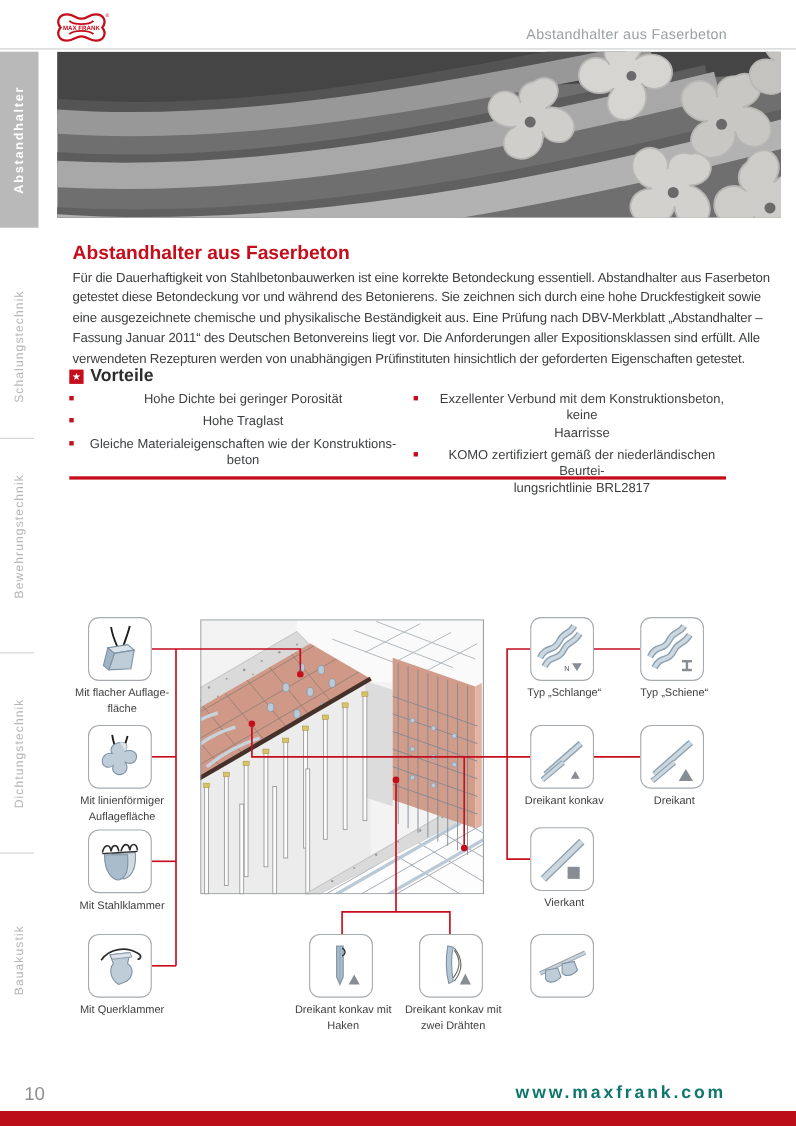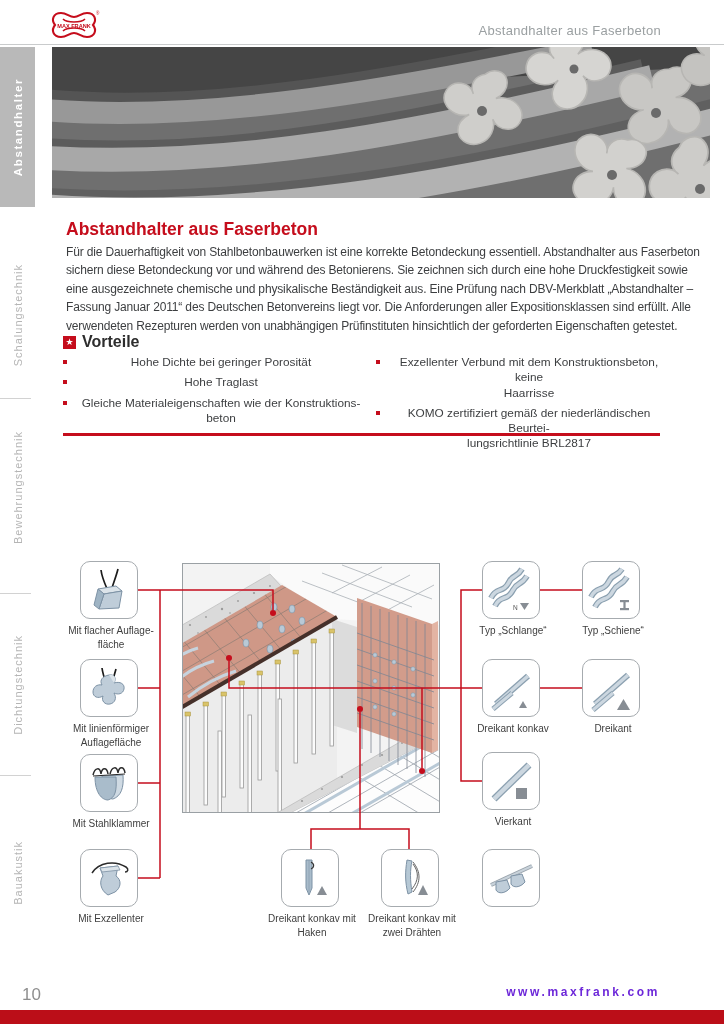--- a/index.html
+++ b/index.html
@@ -33,22 +33,22 @@
   .red-rule{position:absolute;left:63px;top:433px;width:597px;height:3px;background:#c50d1c;}
   
   .box{position:absolute;width:58px;height:58px;background:#fff;border:1.5px solid #a6abaf;
        border-radius:10px;box-sizing:border-box;display:flex;align-items:center;justify-content:center;z-index:3;}
   .lbl{position:absolute;width:124px;font-size:10px;line-height:13.5px;color:#3e3e3e;text-align:center;z-index:3;}
   .lbl span{display:block;}
   .connect{position:absolute;left:0;top:0;z-index:2;pointer-events:none;}
   .illus{position:absolute;left:182px;top:563px;z-index:1;}
   
   .pg-num{position:absolute;left:22px;top:985px;font-size:17px;color:#8e8e8e;}
-  .site{position:absolute;right:64px;top:985px;font-size:12px;font-weight:bold;
-        letter-spacing:2.6px;color:#6d28d9;text-align:center;}
+  .site{position:absolute;right:64px;top:985px;font-size:16px;font-weight:bold;
+        letter-spacing:2.6px;color:#0f766e;text-align:center;}
   .foot-bar{position:absolute;left:0;top:1010px;width:724px;height:14px;background:#bb0e18;}
 </style>
 </head>
 <body>
 
 <div class="page">
 
   <div class="abs" style="left:48px;top:10px;width:52px;height:32px;">
     <svg width="52" height="32" viewBox="0 0 52 32">
       <path d="M13,3 C19,3 21,7 26,7 C31,7 33,3 39,3 C47,3 49,10 45,15 C49,20 47,27 39,27 C33,27 31,23 26,23 C21,23 19,27 13,27 C5,27 3,20 7,15 C3,10 5,3 13,3 Z" fill="none" stroke="#c50d1c" stroke-width="2.1"></path>
@@ -113,21 +113,21 @@
         <circle cx="604" cy="66" r="5" fill="#6a6a6a"></circle>
         <circle cx="560" cy="128" r="5" fill="#6a6a6a"></circle>
         <circle cx="648" cy="142" r="5" fill="#6a6a6a"></circle>
       </g>
     </svg>
   </div>
 
   <div class="art-title">Abstandhalter aus Faserbeton</div>
   <div class="intro">
     <div>Für die Dauerhaftigkeit von Stahlbetonbauwerken ist eine korrekte Betondeckung essentiell. Abstandhalter aus Faserbeton</div>
-    <div>sichern diese Betondeckung vor und während des Betonierens. Sie zeichnen sich durch eine hohe Druckfestigkeit sowie</div>
+    <div>getestet diese Betondeckung vor und während des Betonierens. Sie zeichnen sich durch eine hohe Druckfestigkeit sowie</div>
     <div>eine ausgezeichnete chemische und physikalische Beständigkeit aus. Eine Prüfung nach DBV-Merkblatt „Abstandhalter –</div>
     <div>Fassung Januar 2011“ des Deutschen Betonvereins liegt vor. Die Anforderungen aller Expositionsklassen sind erfüllt. Alle</div>
     <div>verwendeten Rezepturen werden von unabhängigen Prüfinstituten hinsichtlich der geforderten Eigenschaften getestet.</div>
   </div>
 
   <div class="ben-hd">
     <div class="star-box">★</div>
     <div class="ben-title">Vorteile</div>
   </div>
   <div class="ben-col" style="left:63px;width:300px;">
@@ -368,21 +368,21 @@
   </div>
 
   <div class="box" style="left:80px;top:849px;">
     <svg width="48" height="48" viewBox="0 0 48 48">
       <path d="M15,14 L33,12 L31,22 C37,26 36,34 30,38 L23,41 C15,36 14,27 18,22 Z" fill="#bfcdd9" stroke="#7d92a5" stroke-width="1"></path>
       <polygon points="15,14 33,12 35,16 17,18" fill="#dce4ea" stroke="#7d92a5" stroke-width="0.8"></polygon>
       <path d="M7,19 C14,8 30,6 41,13 c3,2 2,5 -1,5" stroke="#2b2b2b" stroke-width="1.5" fill="none"></path>
     </svg>
   </div>
   <div class="lbl" style="left:49px;top:912px;">
-    <span>Mit Exzellenter</span>
+    <span>Mit Querklammer</span>
     <span></span>
   </div>
 
   <div class="box" style="left:482px;top:561px;">
     <svg width="48" height="48" viewBox="0 0 48 48">
       <path d="M8,40 C14,28 20,36 26,24 C30,16 34,20 40,10" stroke="#8ba0b0" stroke-width="6" fill="none"></path>
       <path d="M8,40 C14,28 20,36 26,24 C30,16 34,20 40,10" stroke="#ccd7e0" stroke-width="3.5" fill="none"></path>
       <path d="M4,32 C10,20 16,28 22,16 C26,8 30,12 35,3" stroke="#8ba0b0" stroke-width="6" fill="none"></path>
       <path d="M4,32 C10,20 16,28 22,16 C26,8 30,12 35,3" stroke="#ccd7e0" stroke-width="3.5" fill="none"></path>
       <text x="26" y="44" font-size="6.5" fill="#555" font-family="Liberation Sans, sans-serif">N</text>

